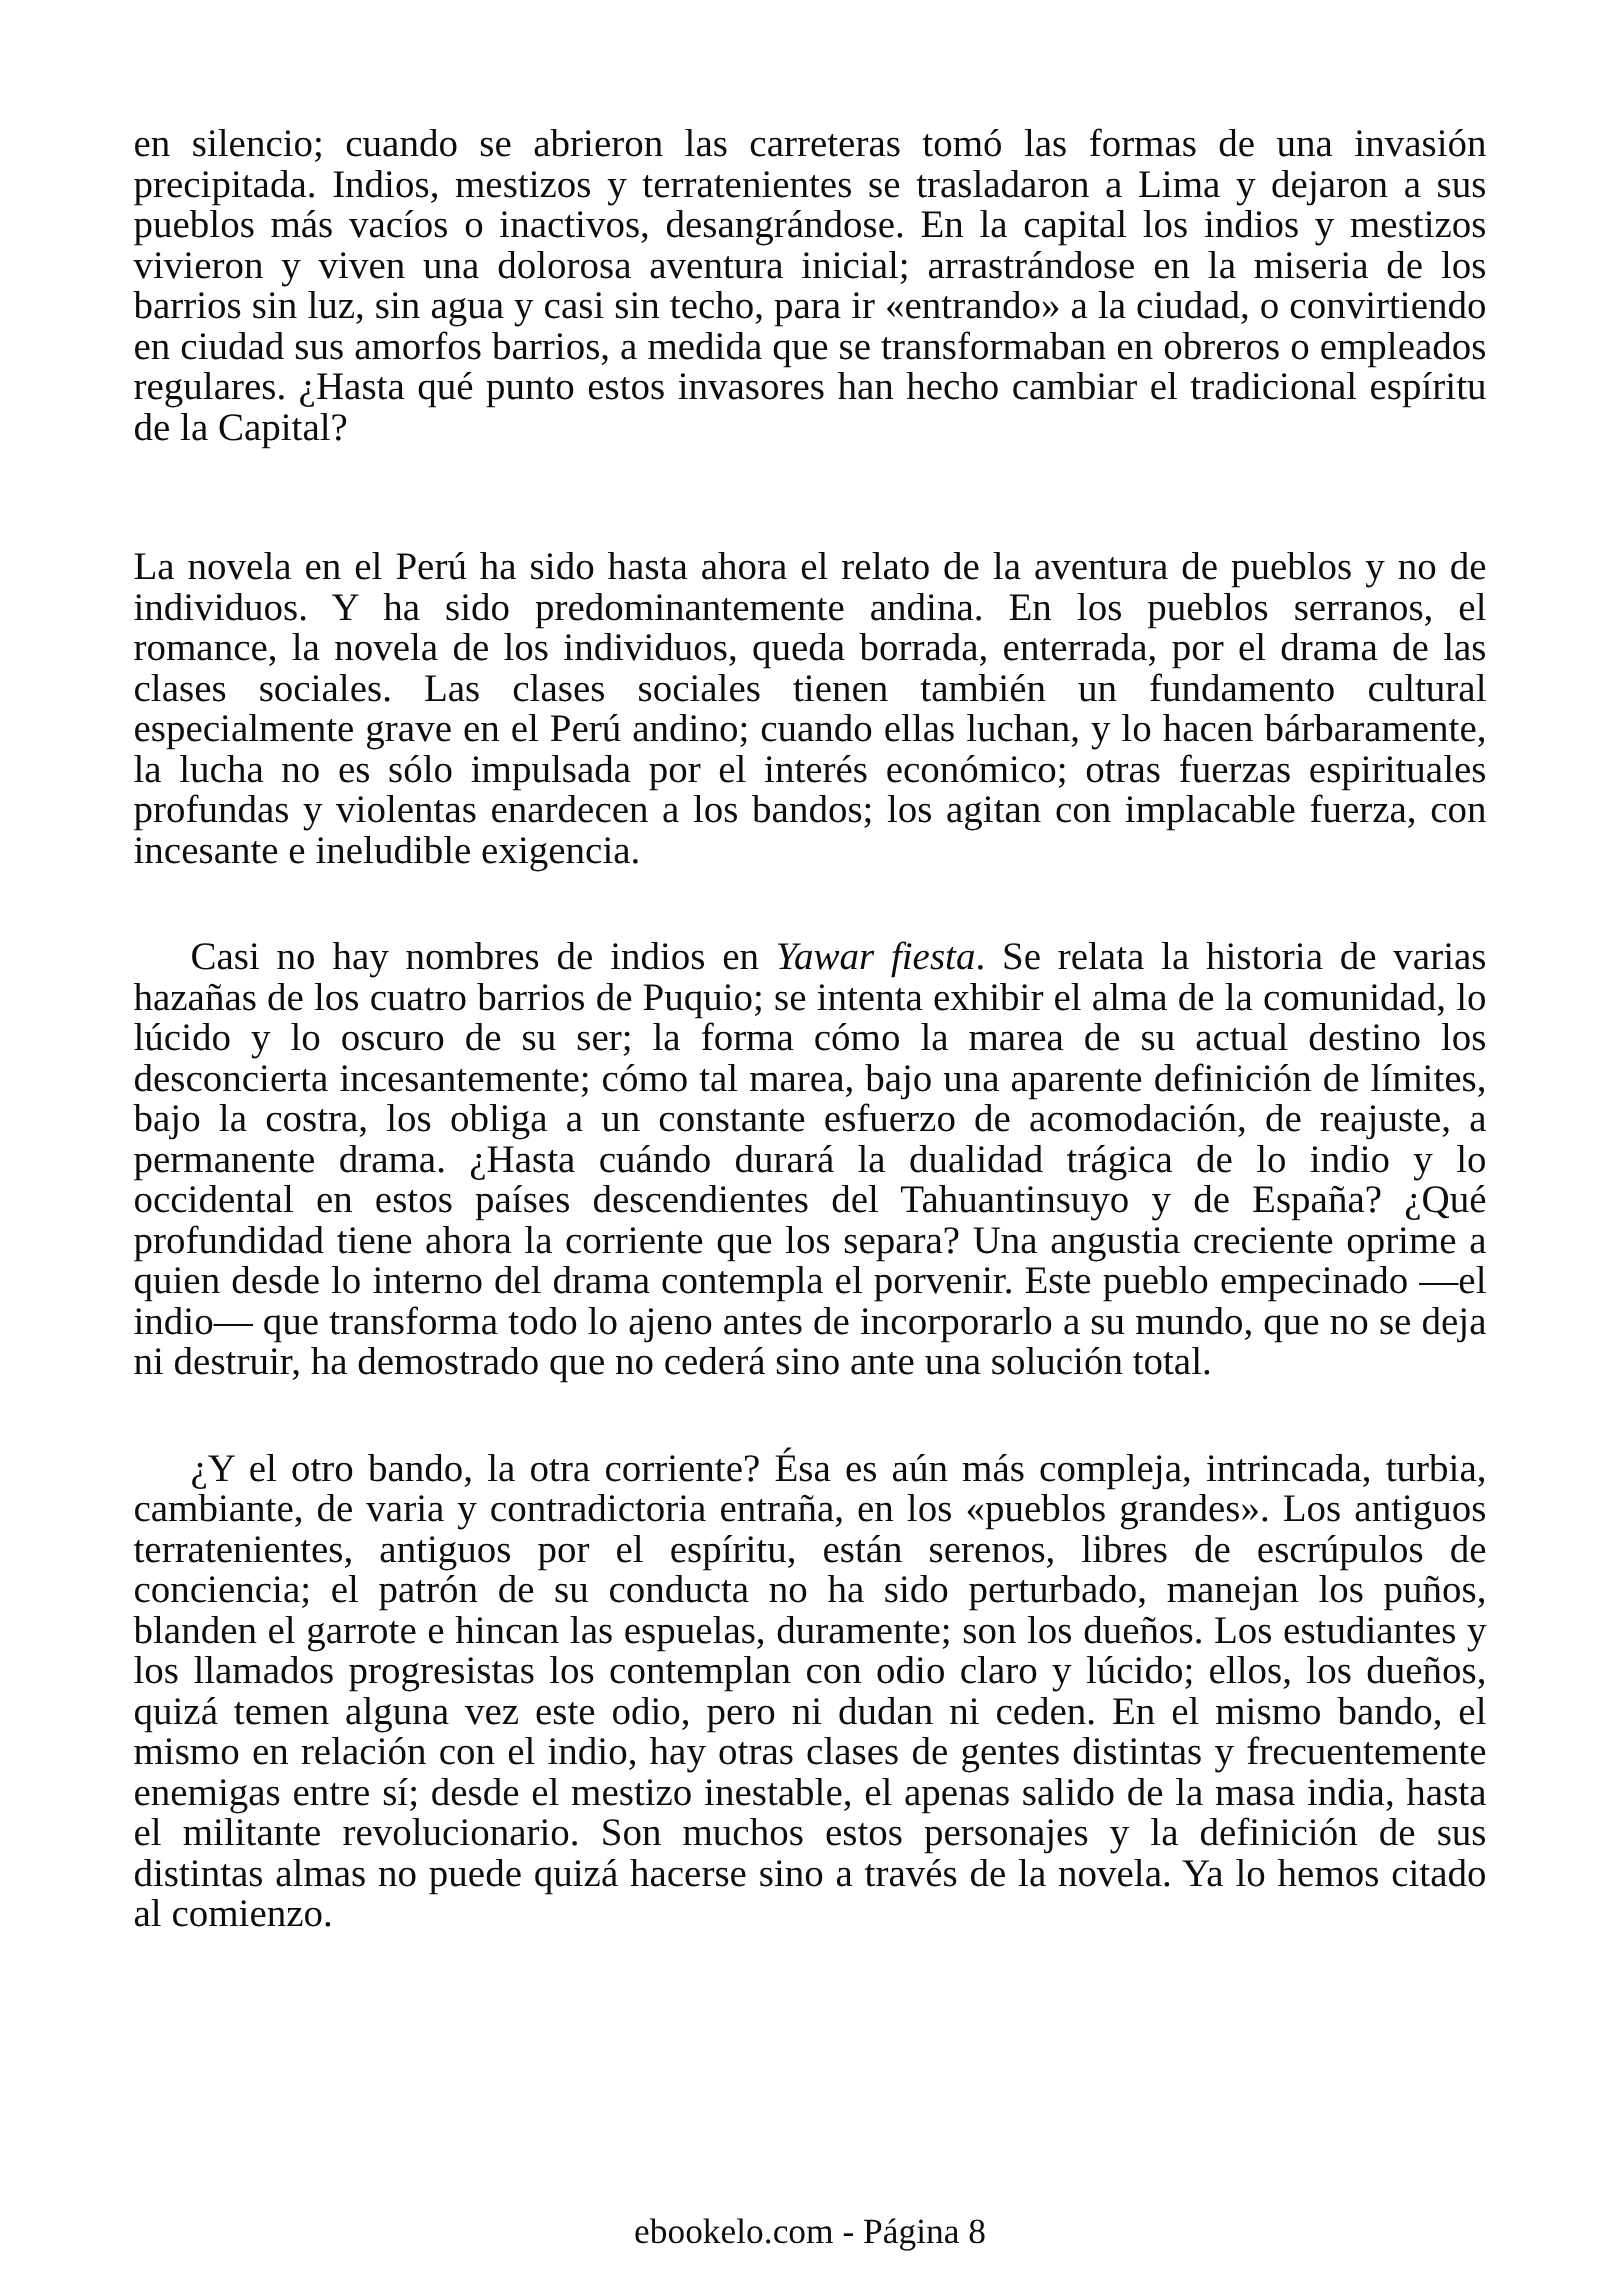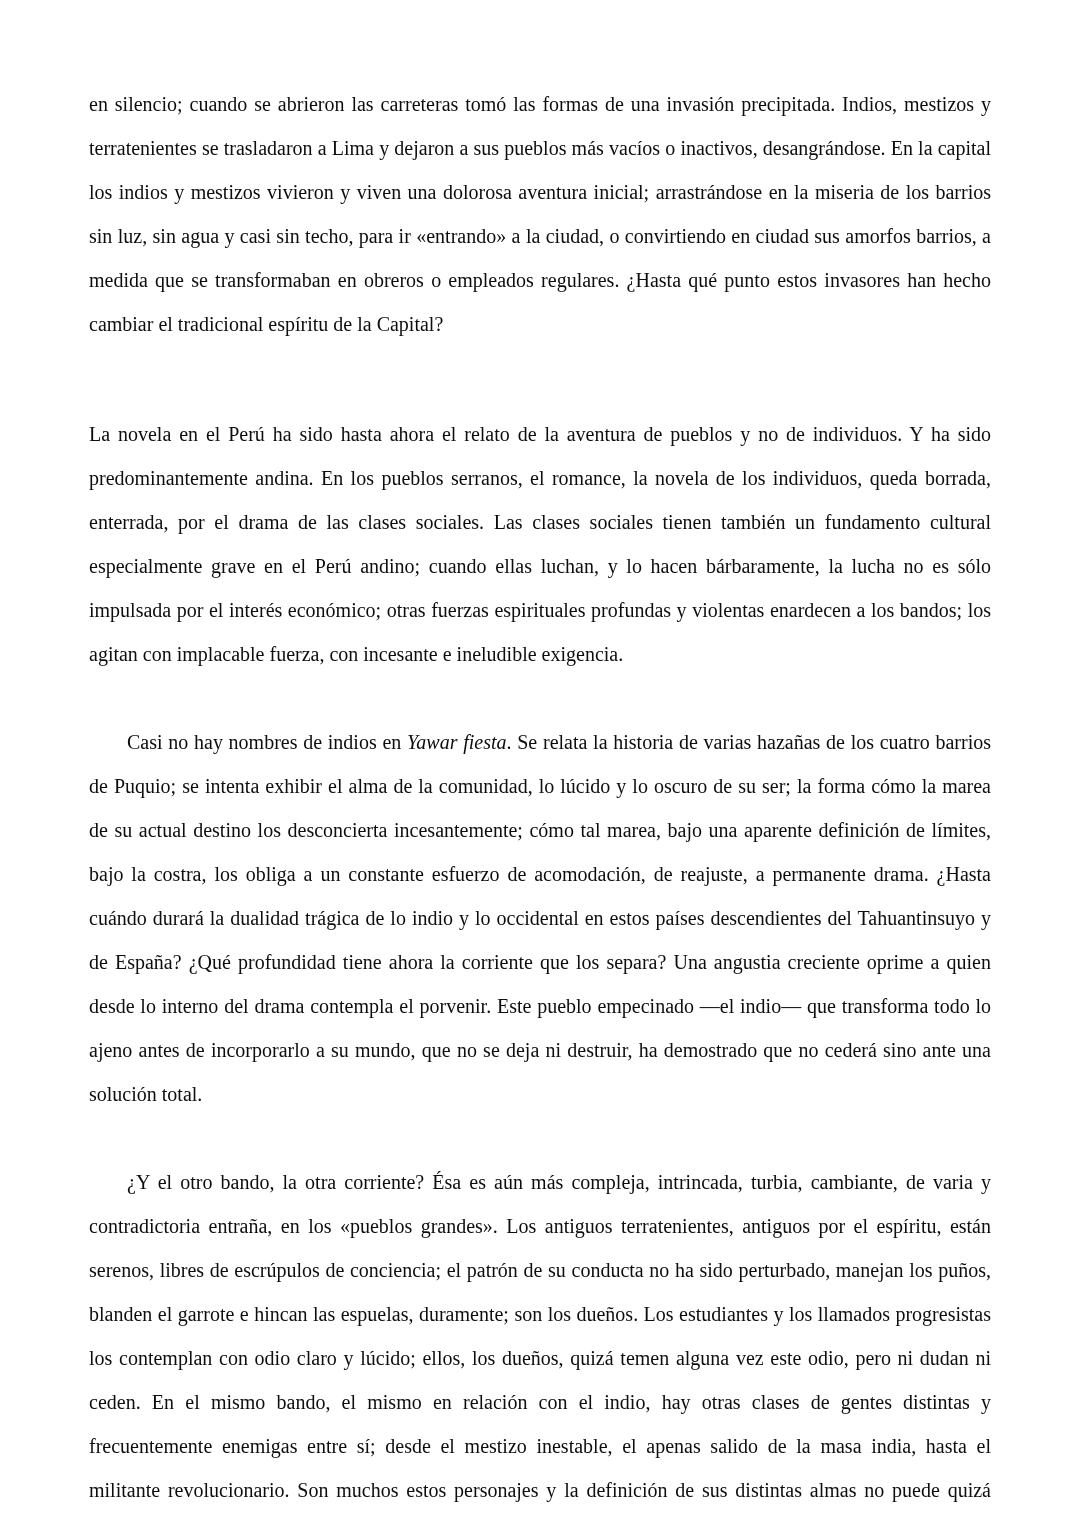--- a/index.html
+++ b/index.html
@@ -21,22 +21,22 @@
   .content {
     position: absolute;
     left: 89px;
     top: 82px;
     width: 902px;
   }
 
   .para {
     margin: 0;
     font-family: "Liberation Serif", "DejaVu Serif", serif;
-    font-size: 20px;
-    line-height: 44px;
+    font-size: 26px;
+    line-height: 27px;
     color: #0d0d0d;
     text-align: justify;
     text-justify: inter-word;
     hyphens: none;
     -webkit-hyphens: none;
     letter-spacing: 0;
     word-spacing: 0;
   }
 
   .para.indent {
@@ -78,14 +78,15 @@
     <div class="block-gap"></div>
 
     <p class="para">La novela en el Perú ha sido hasta ahora el relato de la aventura de pueblos y no de individuos. Y ha sido predominantemente andina. En los pueblos serranos, el romance, la novela de los individuos, queda borrada, enterrada, por el drama de las clases sociales. Las clases sociales tienen también un fundamento cultural especialmente grave en el Perú andino; cuando ellas luchan, y lo hacen bárbaramente, la lucha no es sólo impulsada por el interés económico; otras fuerzas espirituales profundas y violentas enardecen a los bandos; los agitan con implacable fuerza, con incesante e ineludible exigencia.</p>
 
     <p class="para indent"><span>Casi no hay nombres de indios en </span><em class="italic">Yawar fiesta</em><span>. Se relata la historia de varias hazañas de los cuatro barrios de Puquio; se intenta exhibir el alma de la comunidad, lo lúcido y lo oscuro de su ser; la forma cómo la marea de su actual destino los desconcierta incesantemente; cómo tal marea, bajo una aparente definición de límites, bajo la costra, los obliga a un constante esfuerzo de acomodación, de reajuste, a permanente drama. ¿Hasta cuándo durará la dualidad trágica de lo indio y lo occidental en estos países descendientes del Tahuantinsuyo y de España? ¿Qué profundidad tiene ahora la corriente que los separa? Una angustia creciente oprime a quien desde lo interno del drama contempla el porvenir. Este pueblo empecinado —el indio— que transforma todo lo ajeno antes de incorporarlo a su mundo, que no se deja ni destruir, ha demostrado que no cederá sino ante una solución total.</span></p>
 
     <p class="para indent">¿Y el otro bando, la otra corriente? Ésa es aún más compleja, intrincada, turbia, cambiante, de varia y contradictoria entraña, en los «pueblos grandes». Los antiguos terratenientes, antiguos por el espíritu, están serenos, libres de escrúpulos de conciencia; el patrón de su conducta no ha sido perturbado, manejan los puños, blanden el garrote e hincan las espuelas, duramente; son los dueños. Los estudiantes y los llamados progresistas los contemplan con odio claro y lúcido; ellos, los dueños, quizá temen alguna vez este odio, pero ni dudan ni ceden. En el mismo bando, el mismo en relación con el indio, hay otras clases de gentes distintas y frecuentemente enemigas entre sí; desde el mestizo inestable, el apenas salido de la masa india, hasta el militante revolucionario. Son muchos estos personajes y la definición de sus distintas almas no puede quizá hacerse sino a través de la novela. Ya lo hemos citado al comienzo.</p>
 
   </div>
 
+  <div class="footer">ebookelo.com - Página 8</div>
 
 </div>
 
 </body></html>

